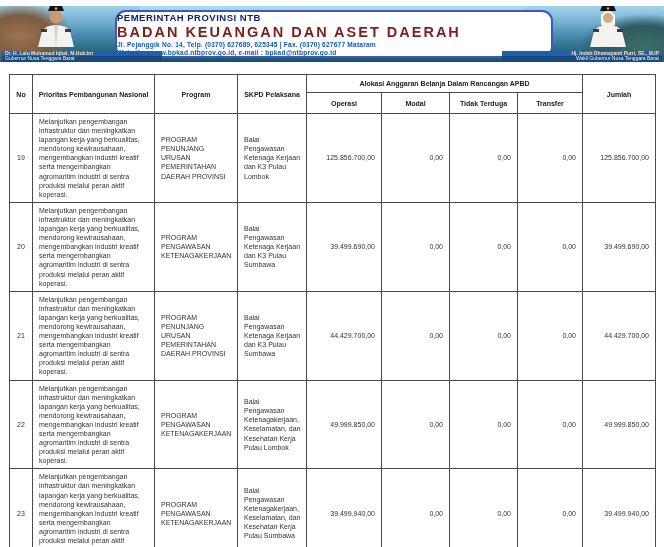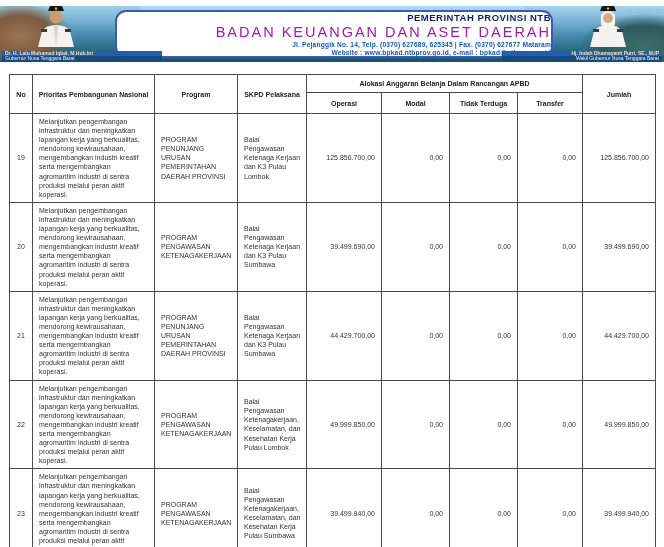--- a/index.html
+++ b/index.html
@@ -19,23 +19,23 @@
   .portrait.left { left:28px; }
   .portrait.right { right:28px; }
   .name-strip { position:absolute; bottom:0; width:160px; line-height:1.15; }
   .name-strip.left { left:2px; text-align:left; }
   .name-strip.right { right:2px; text-align:right; }
   .official-name { display:block; background:#1f5fae; color:#ffdfae; font-size:5px; font-weight:bold; padding:0 3px; }
   .official-title { display:block; background:#17497f; color:#e8f1fb; font-size:5px; padding:0 3px; }
 
   .center-box { position:absolute; left:115px; top:4px; width:438px; height:48px;
                 background:#ffffff; border:2px solid #4156b8; border-radius:11px;
-                display:flex; flex-direction:column; align-items:flex-end; justify-content:center; gap:1px; }
+                display:flex; flex-direction:column; align-items:flex-start; justify-content:center; gap:1px; }
   .gov-line1 { font-size:9.5px; font-weight:bold; color:#101c7a; letter-spacing:.5px; }
-  .gov-line2 { font-size:14.5px; font-weight:normal; color:#a21caf; letter-spacing:2px; white-space:nowrap; }
+  .gov-line2 { font-size:14.5px; font-weight:bold; color:#7f1d1d; letter-spacing:2px; white-space:nowrap; }
   .gov-addr, .gov-web { font-size:6.6px; font-weight:bold; color:#1157c0; letter-spacing:.2px; }
 
   
   table.main { table-layout:fixed; border-collapse:collapse; width:646px; margin:12px 0 0 9px;
                font-size:7px; color:#333; }
   table.main th, table.main td { border:1px solid #4a4a4a; vertical-align:middle; }
   table.main th { font-weight:bold; color:#222; text-align:center; padding:2px 3px; }
   tr.h-group th { height:18px; }
   tr.h-sub th { height:21px; }
   td.c-no { text-align:center; }

